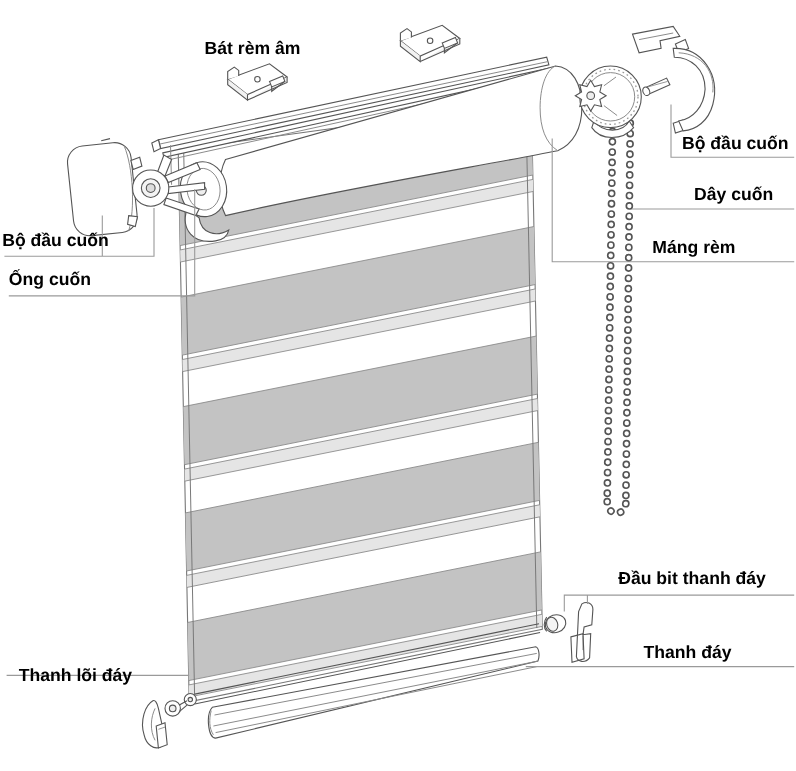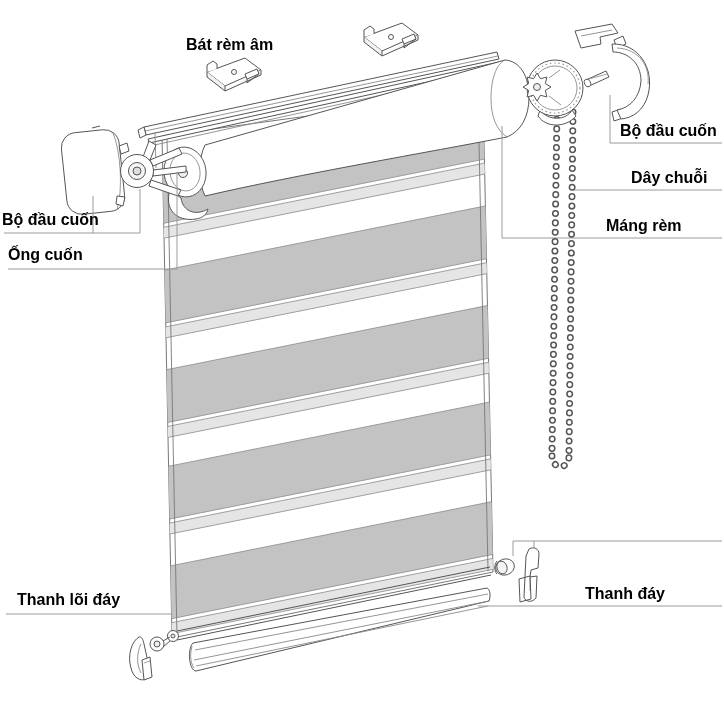--- a/index.html
+++ b/index.html
@@ -188,20 +188,21 @@
       <polygon points="612,112 621,109 623,118 614,121"></polygon>
       <path d="M612,44 C638,43 655,68 648,95 C644,110 633,118 621,119 L617,110
                C630,108 640,97 641,81 C641,63 628,52 613,52 Z"></path>
       <path d="M617,48 C639,49 650,66 648,84" fill="none" stroke="#8a8a8a" stroke-width="0.9"></path>
     </g>
   </g>
 </svg>
 
 <div class="label" style="left:186px;top:36px">Bát rèm âm</div>
 <div class="label" style="left:620px;top:122px">Bộ đầu cuốn</div>
-<div class="label" style="left:631px;top:169px">Dây chuỗi</div>
-<div class="label" style="left:606px;top:217px">Máng rèm</div>
+<div class="label" style="left:631px;top:169px">Dây cuốn</div>
+<div class="label" style="left:593px;top:217px">Máng rèm</div>
 <div class="label" style="left:2px;top:211px">Bộ đầu cuốn</div>
 <div class="label" style="left:8px;top:246px">Ống cuốn</div>
+<div class="label" style="left:562px;top:518px">Đầu bit thanh đáy</div>
 <div class="label" style="left:585px;top:585px">Thanh đáy</div>
-<div class="label" style="left:17px;top:591px">Thanh lõi đáy</div>
+<div class="label" style="left:17px;top:606px">Thanh lõi đáy</div>
 
 </div>
 
 </body></html>

